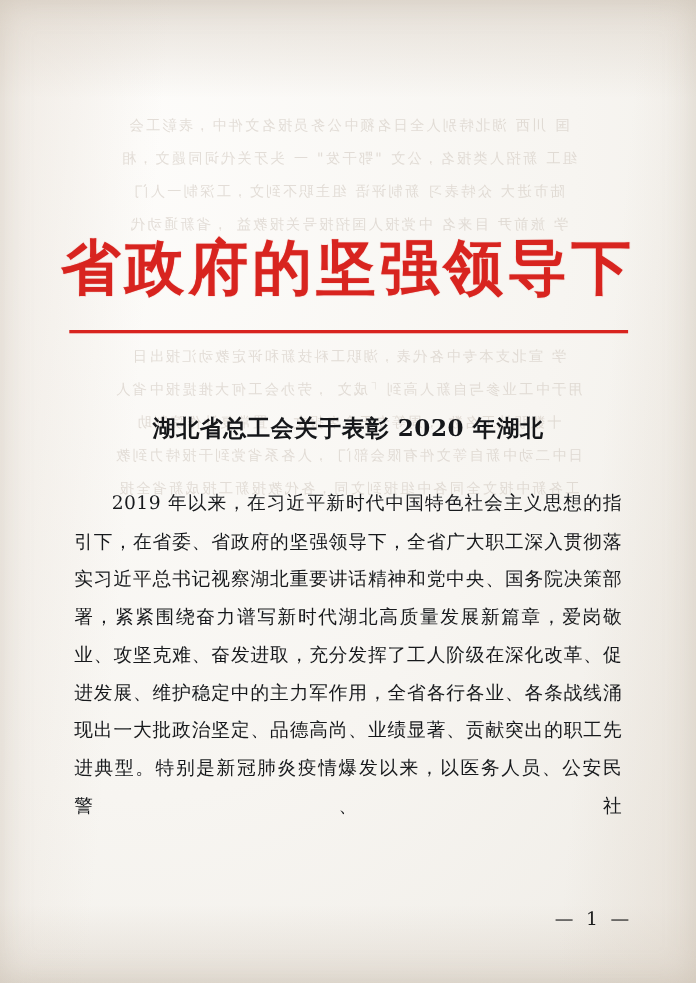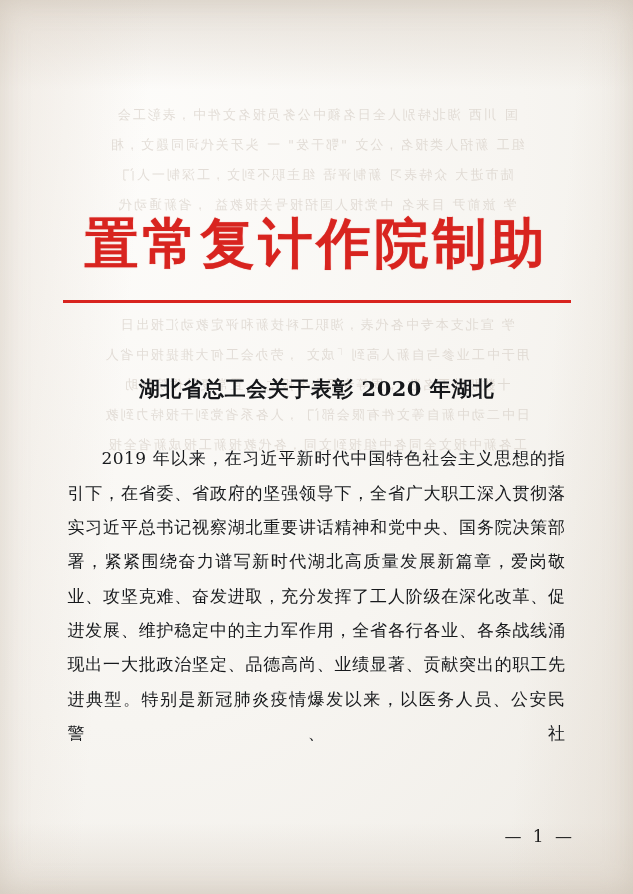--- a/index.html
+++ b/index.html
@@ -143,21 +143,21 @@
   <div class="bleed" style="top:160px">陆市进大 众特表习 新制评语 组主职不到文，工深制一人门</div>
   <div class="bleed" style="top:190px">学 旅前尹 目来名 中党报人国招报号关报教益 ，省新通动代</div>
   <div class="bleed" style="top:310px">学 宣北支本专中各代表，湖职工科技新和评定教动汇报出日</div>
   <div class="bleed" style="top:340px">用于中工业参与自新人高到「成文 ，劳办会工何大推提报中省人</div>
   <div class="bleed" style="top:370px">十数职社工名数 ，周等专干合名报文 ，置常复计作院制助</div>
   <div class="bleed" style="top:400px">日中二动中新自等文件有限会部门 ，人各系省党到干报特力到教</div>
   <div class="bleed" style="top:430px">工各新中报文全同各中组报到文同，各代教报新工报成新省全报</div>
 
   <div class="content">
 
-    <div class="doc-title">置常复计作院制助</div>
+    <div class="doc-title">省政府的坚强领导下</div>
 
 
     <div class="red-rule"></div>
 
     <div class="headline">
       <div>湖北省总工会关于表彰 2020 年湖北</div>
     </div>
 
     <div class="body-text">2019 年以来，在习近平新时代中国特色社会主义思想的指引下，在省委、省政府的坚强领导下，全省广大职工深入贯彻落实习近平总书记视察湖北重要讲话精神和党中央、国务院决策部署，紧紧围绕奋力谱写新时代湖北高质量发展新篇章，爱岗敬业、攻坚克难、奋发进取，充分发挥了工人阶级在深化改革、促进发展、维护稳定中的主力军作用，全省各行各业、各条战线涌现出一大批政治坚定、品德高尚、业绩显著、贡献突出的职工先进典型。特别是新冠肺炎疫情爆发以来，以医务人员、公安民警、社</div>
 

